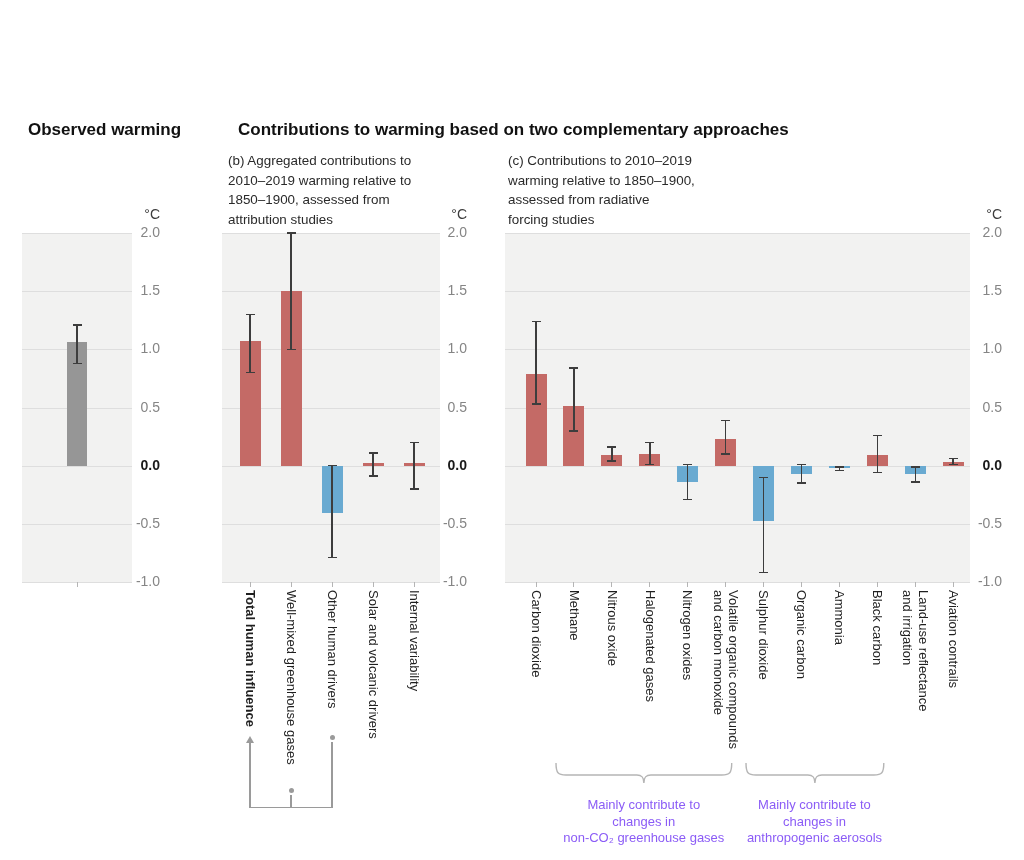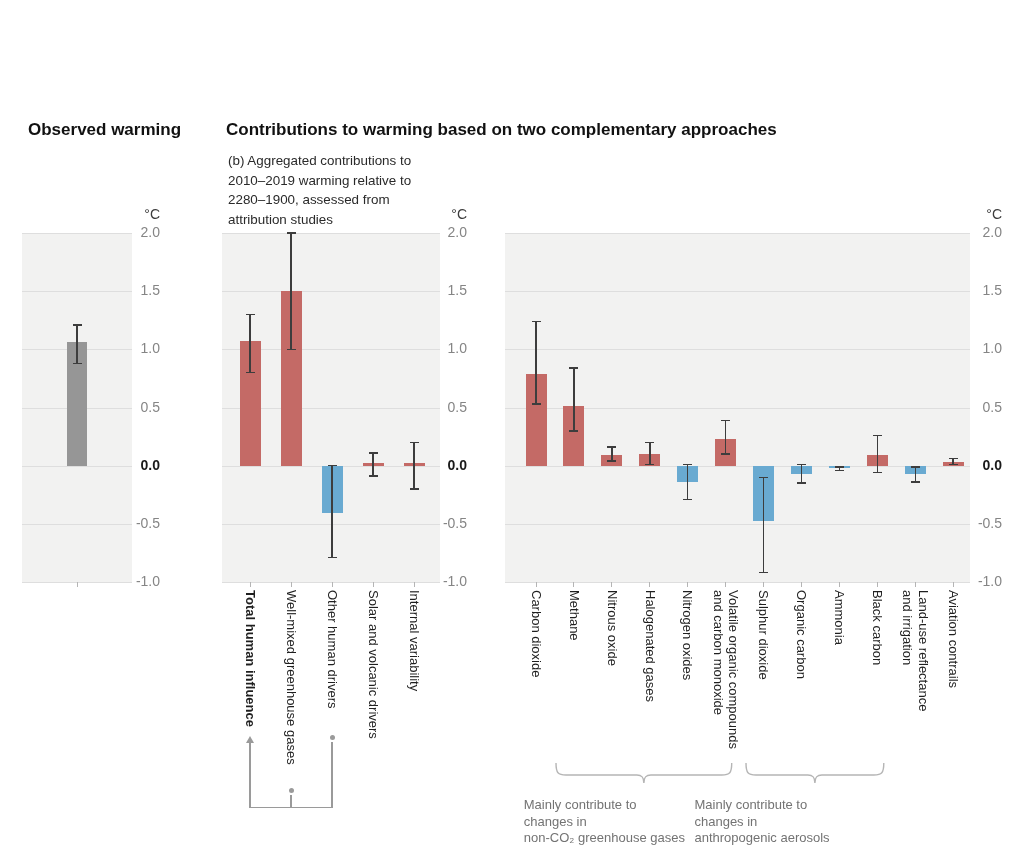--- a/index.html
+++ b/index.html
@@ -2,21 +2,21 @@
 <html><head>
 <meta charset="utf-8">
 <style>
   html,body{margin:0;padding:0;background:#ffffff;}
   #canvas{position:relative;width:1024px;height:860px;background:#ffffff;overflow:hidden;
           font-family:"Liberation Sans","DejaVu Sans",sans-serif;color:#1c1c1c;}
   .title{position:absolute;left:28px;top:10px;width:960px;font-size:23px;line-height:31px;
          font-weight:700;color:#111;white-space:pre-line;letter-spacing:0.1px;}
   .heading{position:absolute;top:120px;font-size:17px;font-weight:700;color:#111;}
   #h-left{left:28px;}
-  #h-right{left:226px;}
+  #h-right{left:238px;}
   .subtitle{position:absolute;top:151px;font-size:13.4px;line-height:19.5px;color:#2a2a2a;
             white-space:pre-line;}
   #sub-a{left:28px;}
   #sub-b{left:228px;}
   #sub-c{left:508px;}
   .unit{position:absolute;width:60px;text-align:right;font-size:14px;color:#3c3c3c;top:206px;}
   #unit-a{left:100px;} #unit-b{left:407px;} #unit-c{left:942px;}
   .plotbg{position:absolute;background:#f2f2f1;}
   .grid{position:absolute;height:1px;background:#dedede;}
   .ytick{position:absolute;width:44px;text-align:right;font-size:14px;color:#858585;}
@@ -25,33 +25,37 @@
   .err,.cap{position:absolute;background:#3d3d3d;}
   .axtick{position:absolute;width:1px;height:5px;background:#b5b5b5;}
   .xlabel{position:absolute;writing-mode:vertical-rl;white-space:pre-line;font-size:13px;
           line-height:15.5px;color:#1f1f1f;transform:translateX(-50%);}
   .xlabel.bold{font-weight:700;}
   .annline{position:absolute;background:#9a9a9a;}
   .anndot{position:absolute;width:5px;height:5px;border-radius:50%;background:#9a9a9a;}
   .annarrow{position:absolute;width:0;height:0;border-left:4px solid transparent;
             border-right:4px solid transparent;border-bottom:7px solid #9a9a9a;}
   .bracket{position:absolute;}
-  .bracket-label{position:absolute;width:240px;text-align:left;font-size:13px;
-                 line-height:16.5px;color:#737373;white-space:pre-line;transform:translateX(-50%);}
+  .bracket-label{position:absolute;width:240px;text-align:center;font-size:13px;
+                 line-height:16.5px;color:#8b5cf6;white-space:pre-line;transform:translateX(-50%);}
 </style>
 </head>
 <body>
 
 <div id="canvas">
   <div class="heading" id="h-left">Observed warming</div>
   <div class="heading" id="h-right">Contributions to warming based on two complementary approaches</div>
   <div class="subtitle" id="sub-b">(b) Aggregated contributions to
 2010–2019 warming relative to
-2280–1900, assessed from
+1850–1900, assessed from
 attribution studies</div>
+  <div class="subtitle" id="sub-c">(c) Contributions to 2010–2019
+warming relative to 1850–1900,
+assessed from radiative
+forcing studies</div>
   <div class="unit" id="unit-a">°C</div>
   <div class="unit" id="unit-b">°C</div>
   <div class="unit" id="unit-c">°C</div>
   <div id="plots">
       <div class="plotbg" style="left: 22px; top: 233px; width: 110px; height: 349px;"></div>
       <div class="grid" style="left: 22px; top: 233px; width: 110px;"></div>
       <div class="ytick" style="left: 116px; top: 224px;">2.0</div>
       <div class="grid" style="left: 22px; top: 291.2px; width: 110px;"></div>
       <div class="ytick" style="left: 116px; top: 282.2px;">1.5</div>
       <div class="grid" style="left: 22px; top: 349.3px; width: 110px;"></div>

